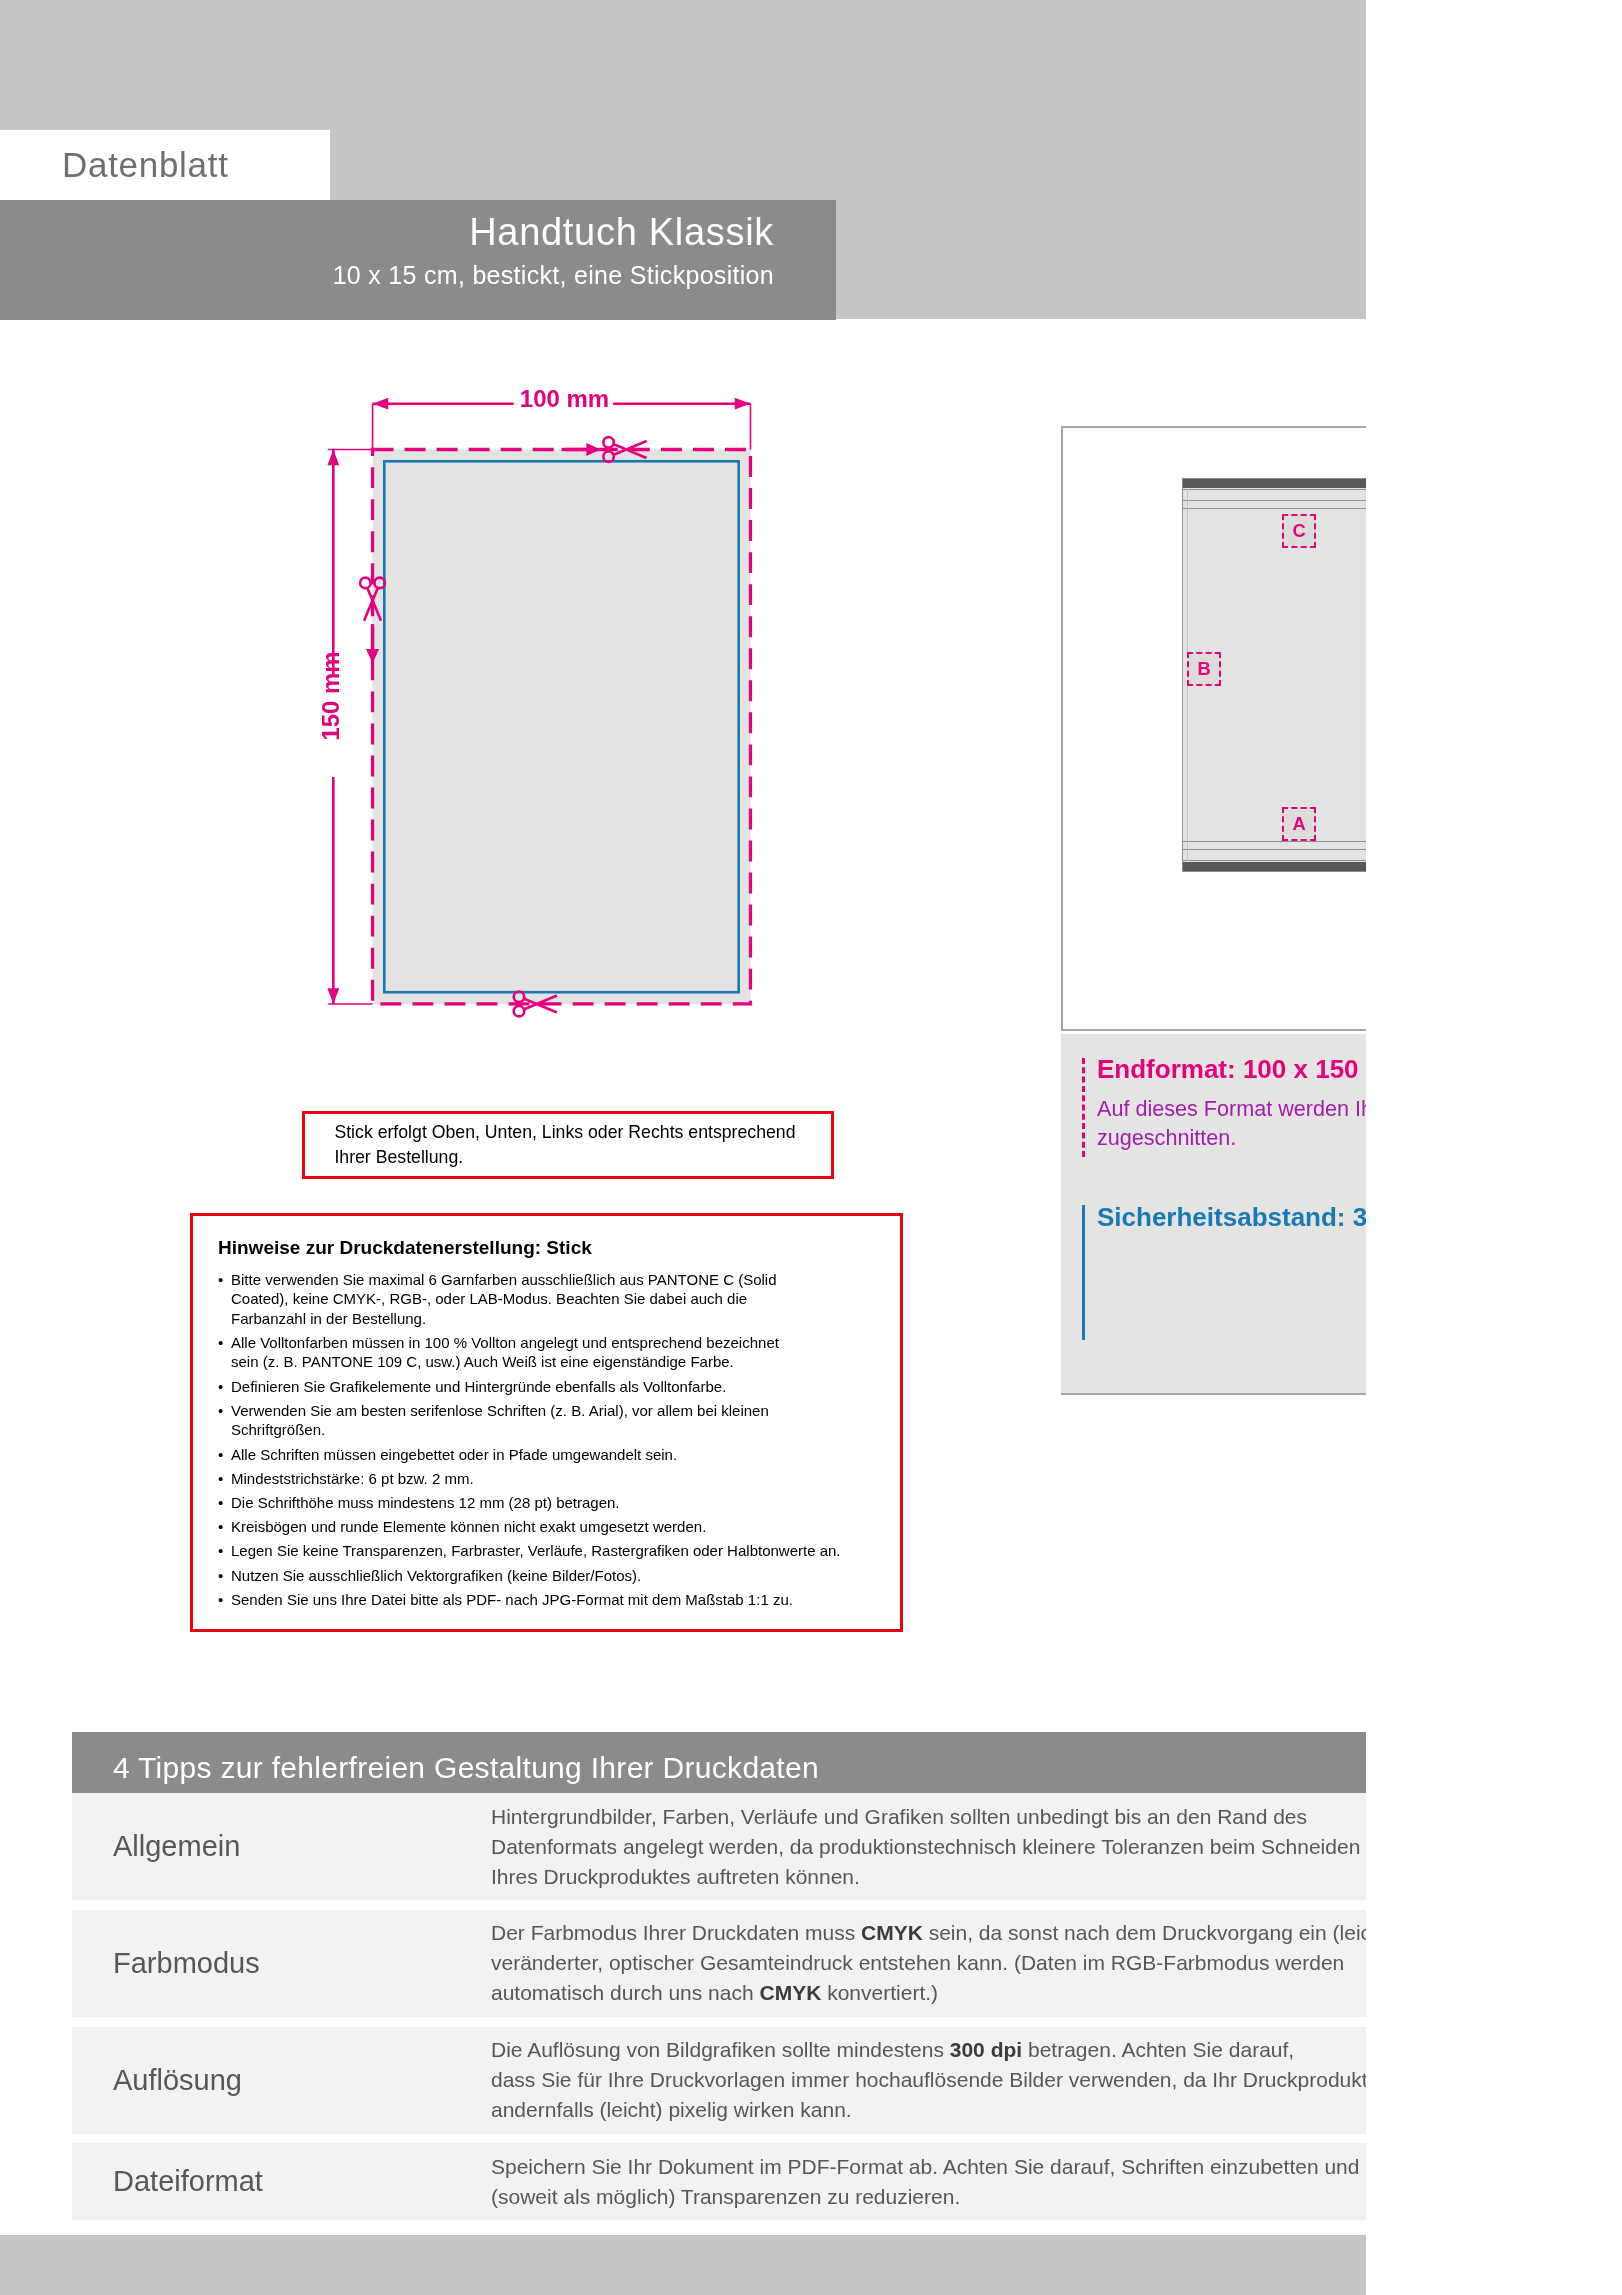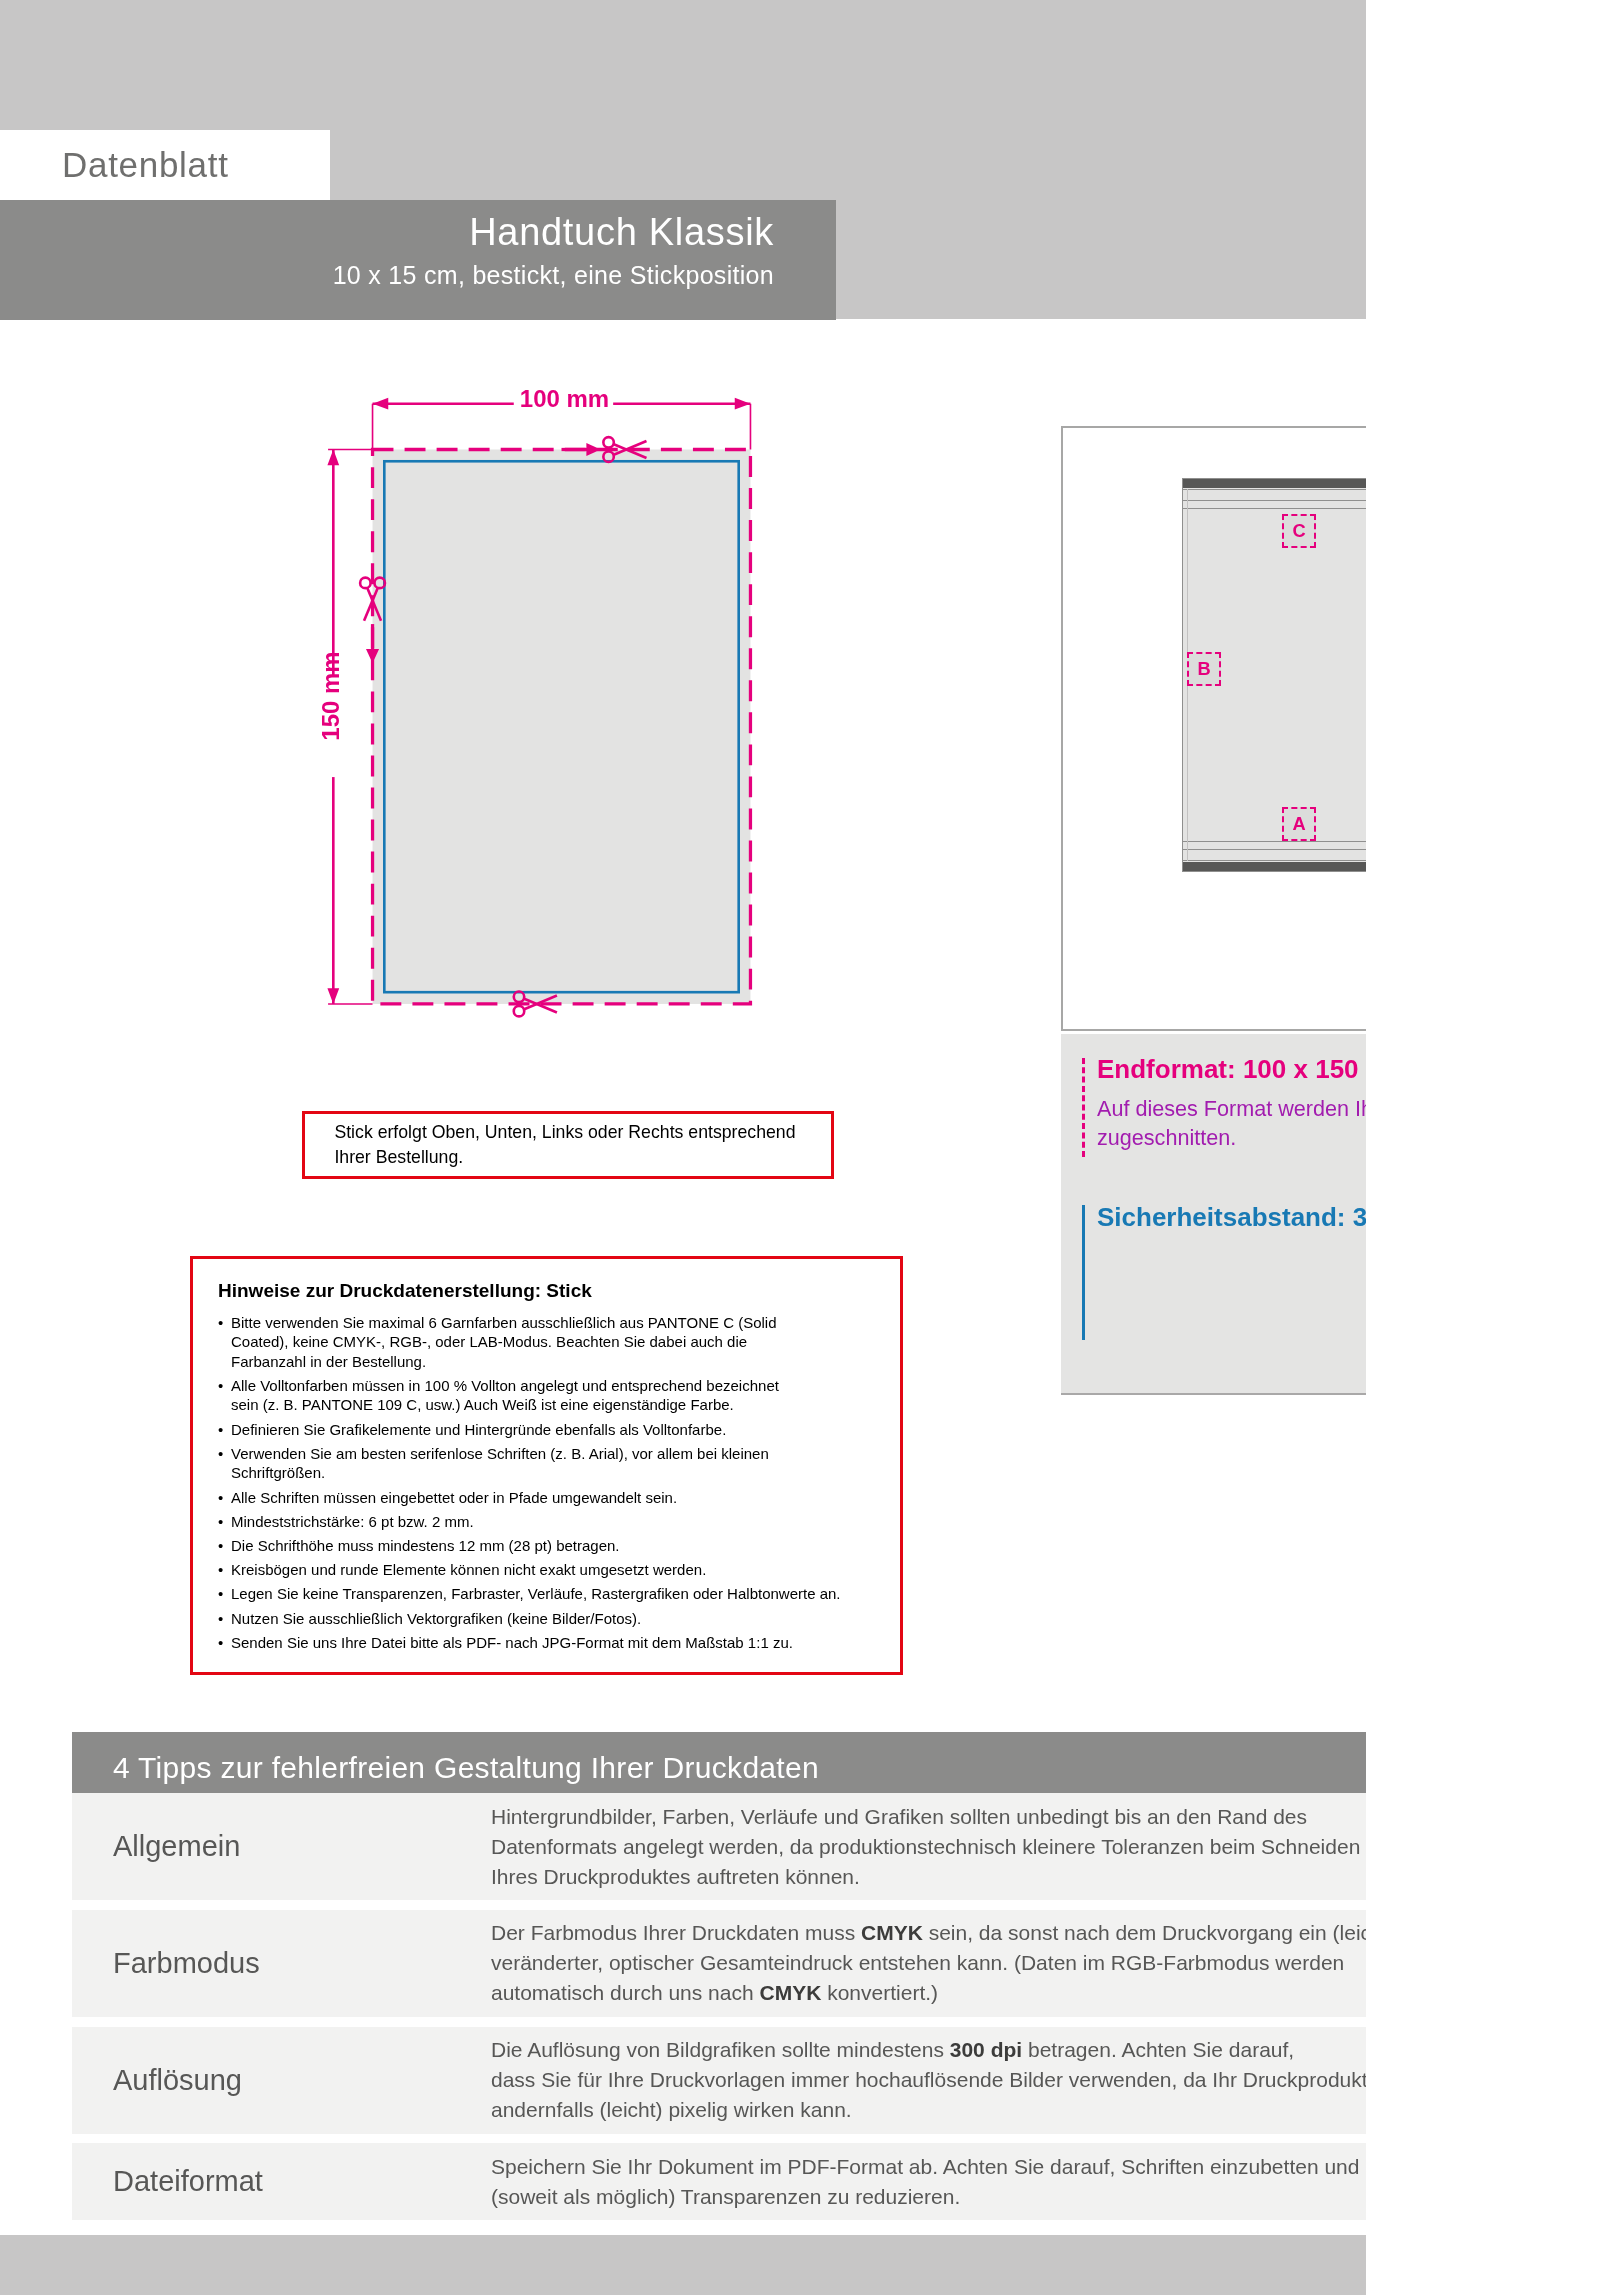--- a/index.html
+++ b/index.html
@@ -54,21 +54,21 @@
   .safety-title{top:168px;color:#1879b4;}
   .info-text{position:absolute;left:36px;font-size:21.6px;line-height:29px;color:#a21caf;white-space:pre-line;}
   .endformat-text{top:60px;}
   .safety-text{top:208px;}
 
   
   .note-box{left:278px;top:1111px;width:532px;height:68px;border:3.9px solid #e30613;
     box-sizing:border-box;background:#ffffff;display:flex;align-items:center;padding-left:29.4px;margin-left:24px;}
   .note-box p{margin:0;font-size:17.7px;line-height:25px;color:#000000;white-space:pre-line;}
   .hinweise-box{left:190px;top:1213px;width:713px;height:419px;border:3.9px solid #e30613;
-    box-sizing:border-box;background:#ffffff;padding:21px 10.5px 13px 25px;margin-top:43px;}
+    box-sizing:border-box;background:#ffffff;padding:21px 10.5px 13px 25px;}
   .hinweise-box h4{margin:0 0 10.5px 0;font-size:19px;color:#000000;}
   .hinweise-list{list-style:none;margin:0;padding:0;}
   .hinweise-list li{display:flex;margin-bottom:4.6px;}
   .hinweise-list .bullet{width:13px;flex:0 0 13px;font-size:15px;line-height:19.6px;color:#000;}
   .hinweise-list .txt{flex:1;font-size:15px;line-height:19.6px;color:#000;white-space:pre-line;}
 
   
   .tips-bar{left:72px;top:1732px;width:1489px;height:71px;background:#8b8b8a;
     display:flex;align-items:center;padding-left:41px;box-sizing:border-box;}
   .tips-bar span{font-size:30px;color:#ffffff;letter-spacing:0.3px;}

